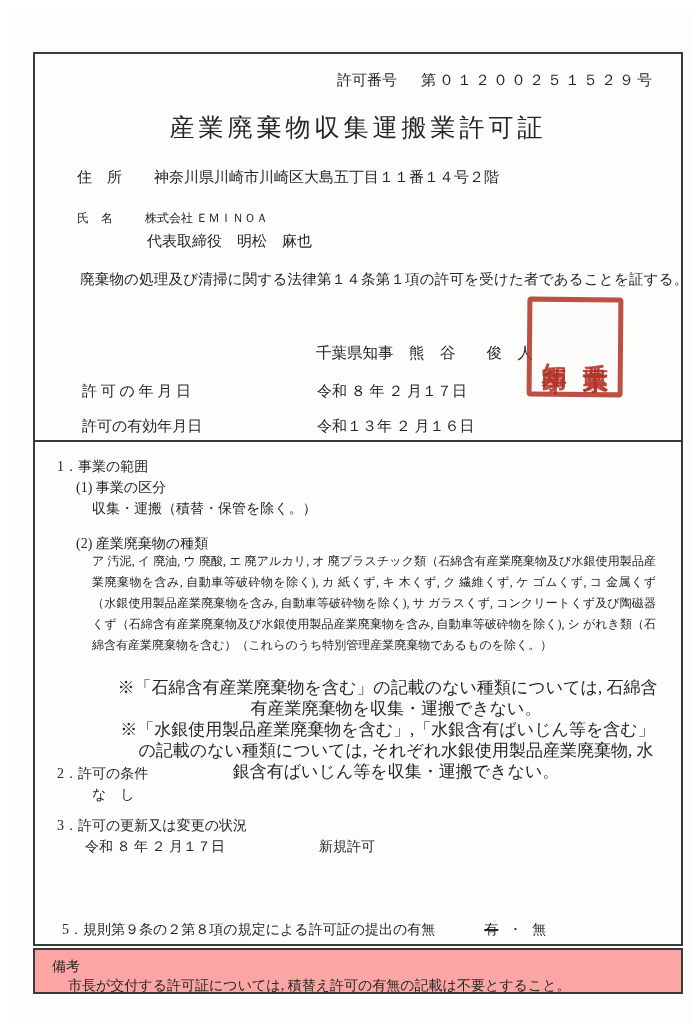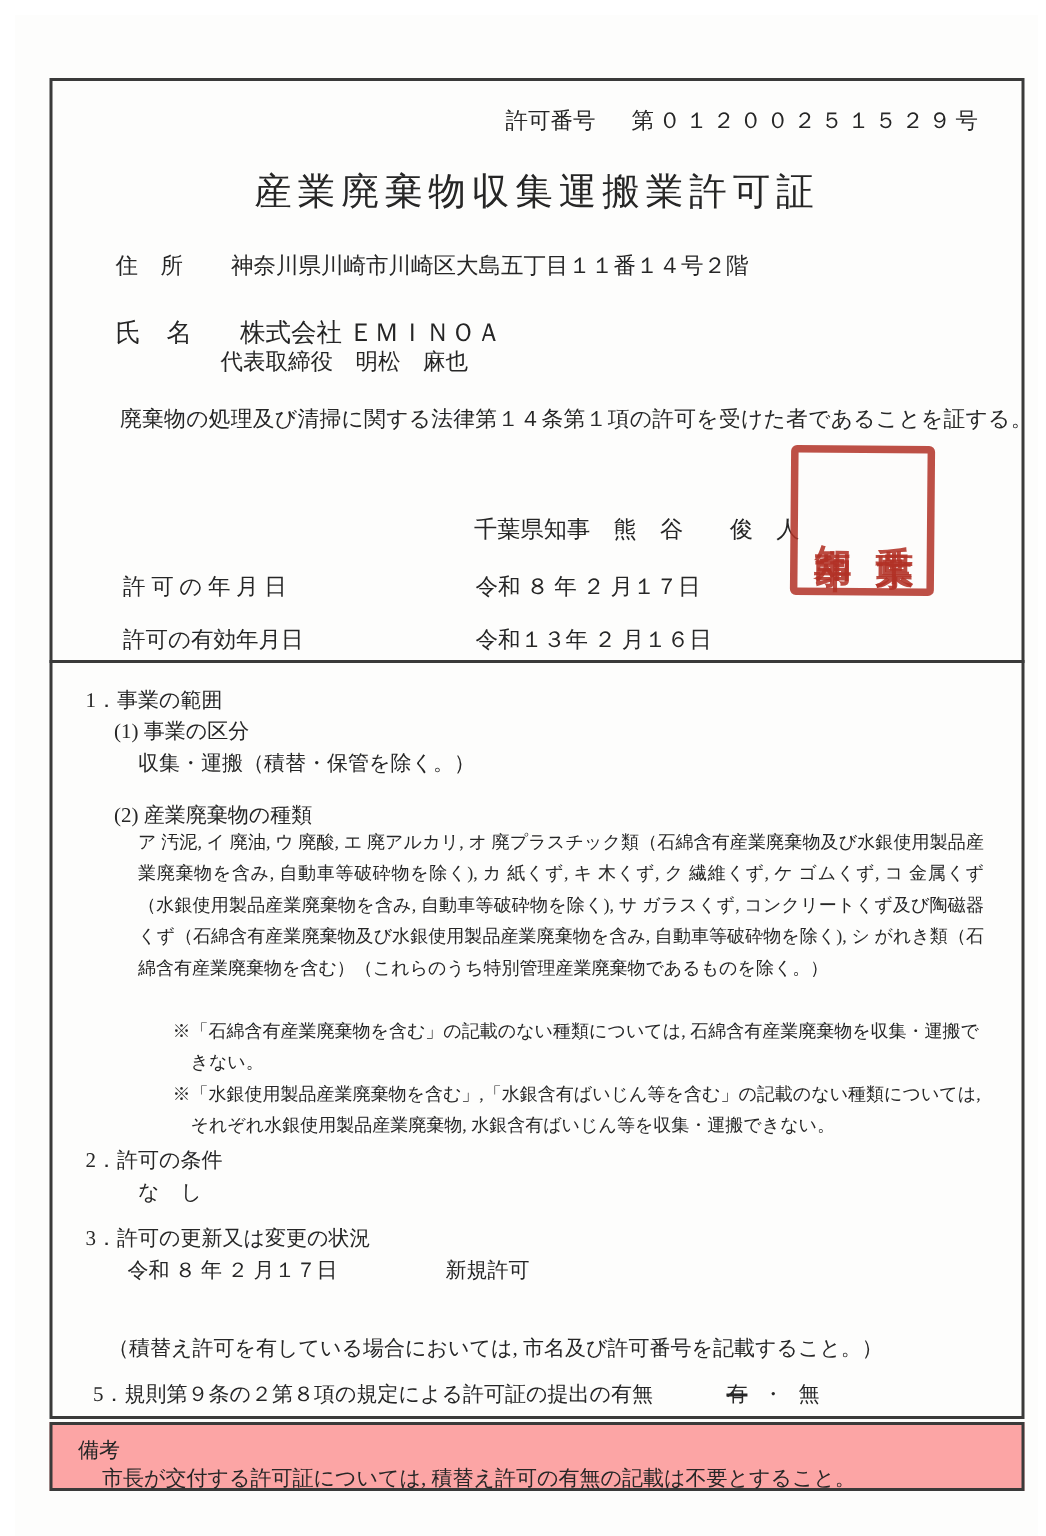--- a/index.html
+++ b/index.html
@@ -38,21 +38,21 @@
   .doc-title {
     top: 52px; left: 0; width: 100%;
     text-align: center;
     font-size: 25px;
     letter-spacing: 4px;
     font-weight: 500;
     white-space: nowrap;
   }
   .label-gap { margin-right: 22px; margin-top: 48px; }
   .address-row  { top: 109px; left: 32px; font-size: 15px; }
-  .name-row     { top: 151px; left: 32px; font-size: 17px; }
+  .name-row     { top: 151px; left: 32px; font-size: 12px; }
   .rep-row      { top: 173px; left: 107px; font-size: 15px; }
   .statement    { top: 211px; left: 40px; font-size: 14.5px; letter-spacing: 0.2px; }
   .issuer-row   { top: 284px; left: 276px; font-size: 15.5px; }
   .seal {
     top: 243px; left: 492px;
     width: 96px; height: 100px;
     border: 5px solid rgba(178, 49, 38, 0.85);
     border-radius: 4px;
     display: flex;
     flex-direction: row-reverse;
@@ -92,33 +92,34 @@
     width: 574px;
     font-size: 12px;
     line-height: 21px;
     white-space: normal;
     text-align: justify;
   }
   .note {
     position: absolute;
     left: 80px;
     width: 550px;
-    font-size: 12px;
+    font-size: 17px;
     line-height: 21px;
     white-space: normal;
     text-indent: -1em;
     padding-left: 1em;
+    text-align: center;
   }
   .note-1 { top: 618px; }
   .note-2 { top: 660px; }
   .s2-heading { top: 706px; left: 17px; }
   .s2-body    { top: 727px; left: 52px; }
   .s3-heading { top: 758px; left: 17px; }
   .s3-row     { top: 779px; left: 40px; }
-  .s3-row .renewal { margin-left: 62px; }
+  .s3-row .renewal { margin-left: 84px; }
   .s4-heading { top: 809px; left: 17px; }
   .s4-note    { top: 831px; left: 32px; }
   .s5-heading { top: 862px; left: 17px; }
   .yes-no { margin-left: 38px; }
   .yes-no-5 { margin-left: 34px; }
   .strike { text-decoration: line-through; text-decoration-thickness: 1.5px; }
   .remarks-label { top: 3px; left: 12px; font-size: 14px; }
   .remarks-body  { top: 22px; left: 28px; font-size: 14px; }
 </style>
 </head>
@@ -174,21 +175,20 @@
     <div class="note note-2">※「水銀使用製品産業廃棄物を含む」,「水銀含有ばいじん等を含む」の記載のない種類については, それぞれ水銀使用製品産業廃棄物, 水銀含有ばいじん等を収集・運搬できない。</div>
 
     <div class="abs fs14 s2-heading">2．許可の条件</div>
     <div class="abs fs14 s2-body">な　し</div>
 
     <div class="abs fs14 s3-heading">3．許可の更新又は変更の状況</div>
     <div class="abs fs14 s3-row">
       <span>令和 ８ 年 ２ 月１７日</span><span class="renewal">新規許可</span>
     </div>
 
-    <div class="abs fs14 s4-note">（積替え許可を有している場合においては, 市名及び許可番号を記載すること。）</div>
 
     <div class="abs fs14 s5-heading">
       <span>5．規則第９条の２第８項の規定による許可証の提出の有無</span><span class="yes-no-5"><span class="strike">有</span><span>・</span><span>無</span></span>
     </div>
 
   </div>
 
   <div class="remarks-box">
     <div class="abs remarks-label">備考</div>
     <div class="abs remarks-body">市長が交付する許可証については, 積替え許可の有無の記載は不要とすること。</div>

